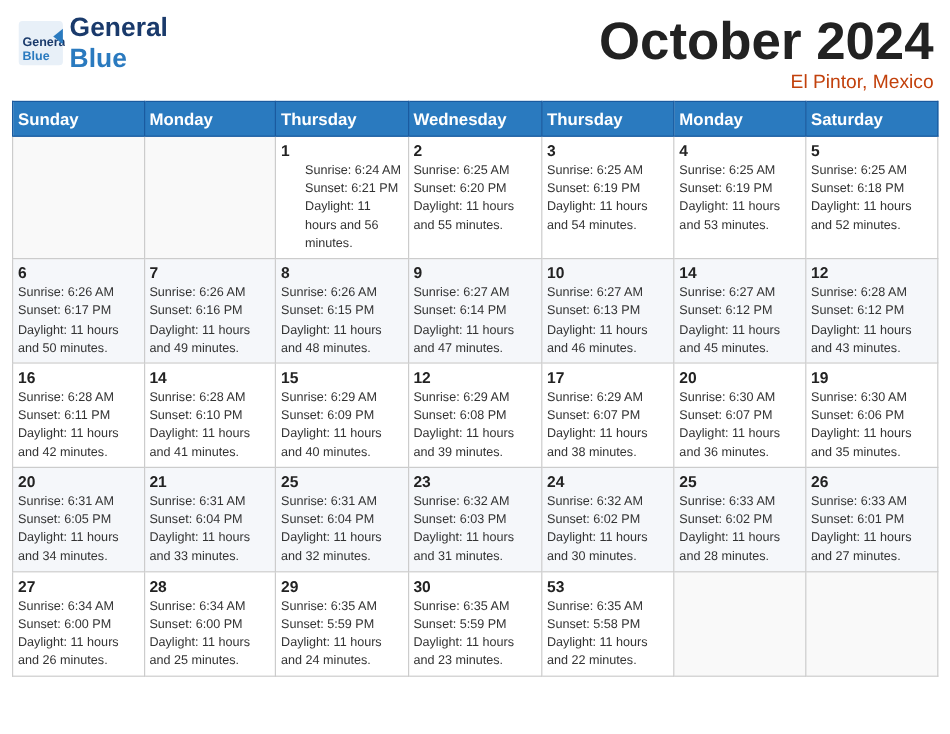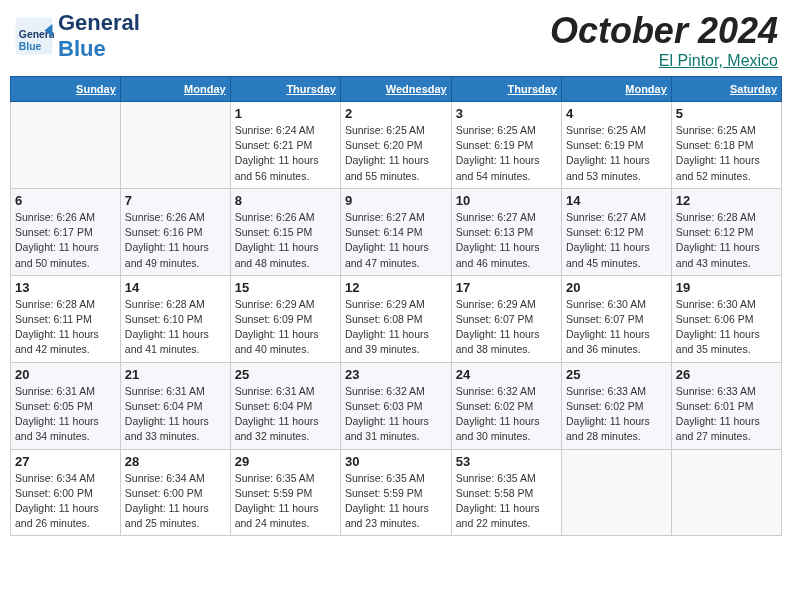--- a/index.html
+++ b/index.html
@@ -28,44 +28,41 @@
     .logo .blue { color: #2a7abf; }
     .logo-icon {
       width: 40px;
       height: 40px;
       margin-right: 4px;
     }
     .title-block {
       text-align: right;
     }
     .month-title {
-      font-size: 36px;
+      font-size: 44px;
       font-weight: bold;
       color: #222;
-      font-style: italic;
     }
     .location {
       font-size: 16px;
-      color: #0f766e;
-      text-decoration: underline;
+      color: #c2410c;
     }
     .calendar {
       width: 100%;
       border-collapse: collapse;
       font-size: 11px;
     }
     .calendar thead th {
       background-color: #2a7abf;
       color: #fff;
       padding: 6px 4px;
-      text-align: right;
-      font-size: 11px;
+      text-align: left;
+      font-size: 14px;
       font-weight: bold;
       border: 1px solid #1a5a9f;
-      text-decoration: underline;
     }
     .calendar tbody td {
       border: 1px solid #ccc;
       vertical-align: top;
       padding: 4px;
       width: 113px;
       min-height: 80px;
       background: #fff;
     }
     .calendar tbody tr:nth-child(even) td {
@@ -120,21 +117,21 @@
         <th>Monday</th>
         <th>Saturday</th>
       </tr>
   </thead>
   <tbody>
   <tr>
         <td class="empty-cell"></td>
         <td class="empty-cell"></td>
         <td>
           <span class="day-num">1</span>
-          <div class="day-info" style="white-space: pre-wrap;">Sunrise: 6:24 AM
+          <div class="day-info" style="white-space: pre-wrap; margin-left: 20px;">Sunrise: 6:24 AM
 Sunset: 6:21 PM
 Daylight: 11 hours and 56 minutes.</div>
         </td>
         <td>
           <span class="day-num">2</span>
           <div class="day-info" style="white-space: pre-wrap;">Sunrise: 6:25 AM
 Sunset: 6:20 PM
 Daylight: 11 hours and 55 minutes.</div>
         </td>
         <td>
@@ -195,21 +192,21 @@
         </td>
         <td>
           <span class="day-num">12</span>
           <div class="day-info" style="white-space: pre-wrap;">Sunrise: 6:28 AM
 Sunset: 6:12 PM
 Daylight: 11 hours and 43 minutes.</div>
         </td>
       </tr>
       <tr>
         <td>
-          <span class="day-num">13</span>
+          <span class="day-num">16</span>
           <div class="day-info" style="white-space: pre-wrap;">Sunrise: 6:28 AM
 Sunset: 6:11 PM
 Daylight: 11 hours and 42 minutes.</div>
         </td>
         <td>
           <span class="day-num">14</span>
           <div class="day-info" style="white-space: pre-wrap;">Sunrise: 6:28 AM
 Sunset: 6:10 PM
 Daylight: 11 hours and 41 minutes.</div>
         </td>

